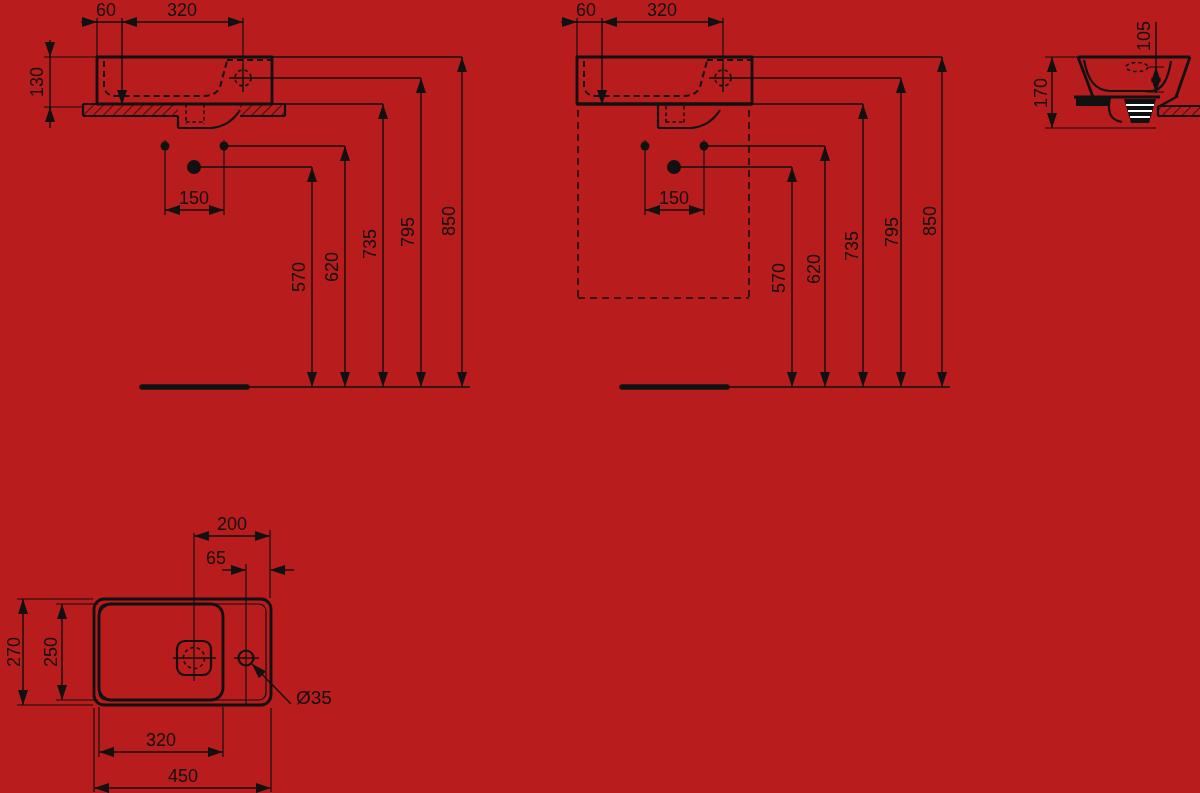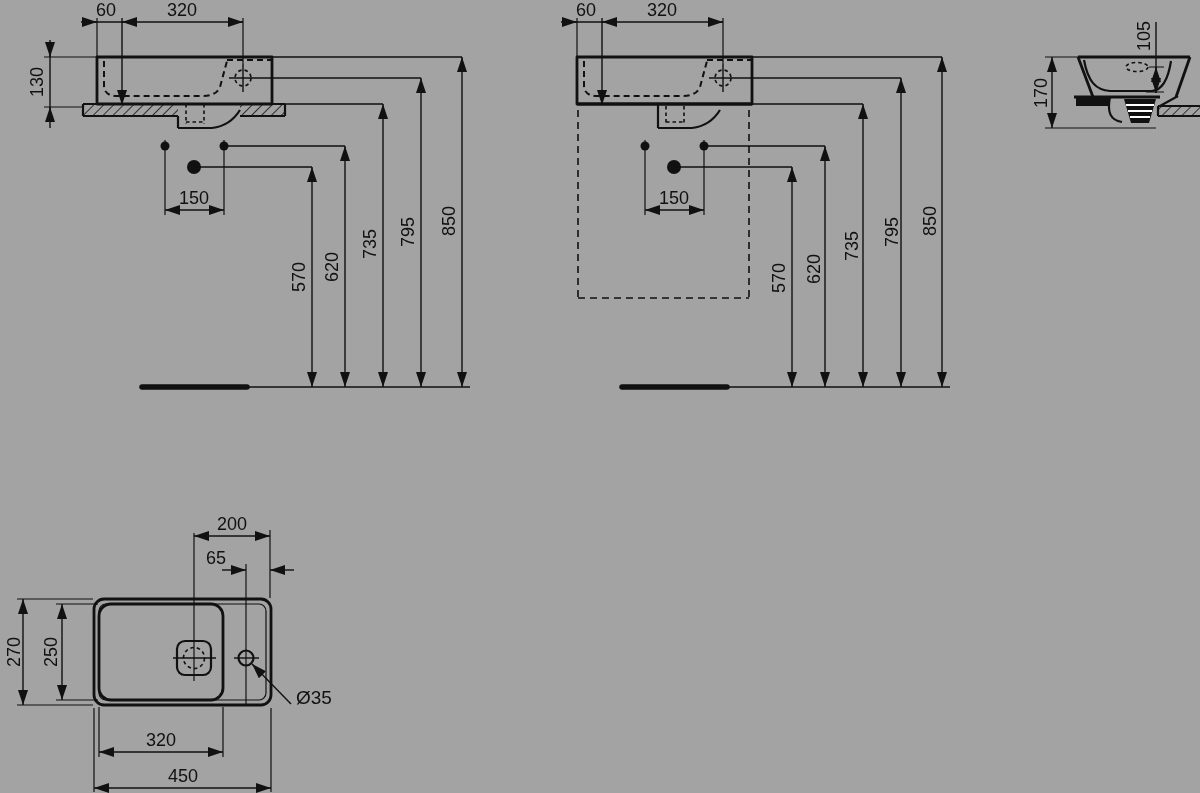--- a/index.html
+++ b/index.html
@@ -1,16 +1,16 @@
 <!DOCTYPE html>
 <html><head>
 <meta charset="utf-8">
 <style>
   html,body{margin:0;padding:0;background:#fff;}
-  .stage{position:relative;width:1200px;height:793px;background:#a3a3a3;overflow:hidden;
+  .stage{position:relative;width:1200px;height:793px;background:#b91c1c;overflow:hidden;
          font-family:"Liberation Sans", sans-serif;}
   svg{display:block}
   .obj{stroke:#111;stroke-width:2.8;fill:none;stroke-linejoin:round;stroke-linecap:butt}
   .obj2{stroke:#111;stroke-width:2.2;fill:none;stroke-linejoin:round}
   .dim{stroke:#111;stroke-width:1.4;fill:none}
   .ext{stroke:#111;stroke-width:1.2;fill:none}
   .dash{stroke:#111;stroke-width:2;fill:none;stroke-dasharray:6 4}
   .dashf{stroke:#111;stroke-width:1.6;fill:none;stroke-dasharray:7 5}
   .dasht{stroke:#111;stroke-width:1.6;fill:none;stroke-dasharray:3.5 3}
   .floor{stroke:#111;stroke-width:5.5;stroke-linecap:round;fill:none}

